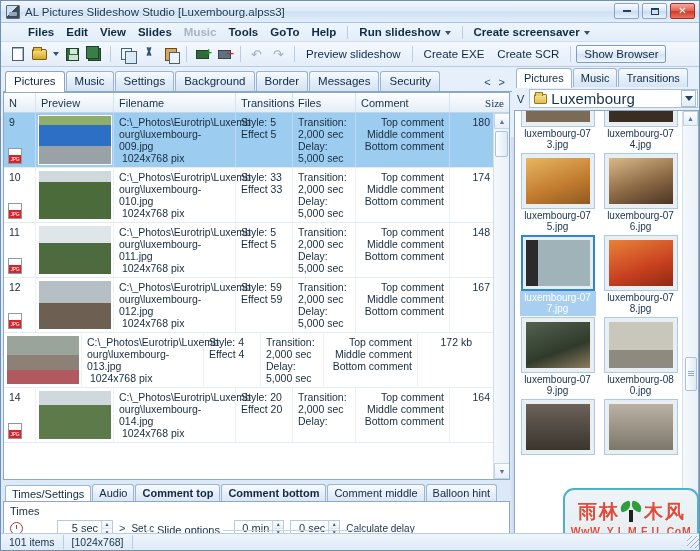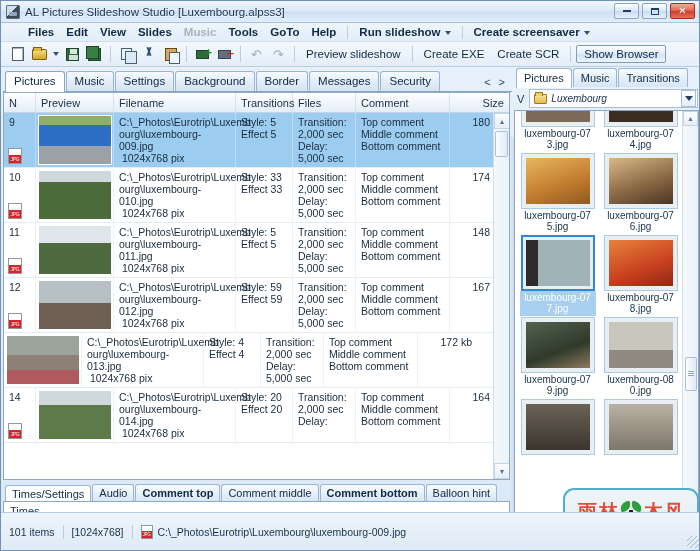--- a/index.html
+++ b/index.html
@@ -187,37 +187,37 @@
   .th {
     display: flex; align-items: center; padding: 0 5px;
     border-right: 1px solid #d6e2ee; color: #17314c; white-space: nowrap;
   }
   .th.n { width: 32px; }
   .th.preview { width: 78px; }
   .th.filename { width: 122px; }
   .th.transitions { width: 57px; }
   .th.time { width: 63px; }
   .th.comment { width: 94px; }
-  .th.size { width: 59px; justify-content: flex-end; border-right: none; }
+  .th.size { width: 59px; justify-content: flex-end; border-right: none; font-family: Liberation Serif, serif; }
 
   .tbody { flex: 1 1 auto; position: relative; overflow: hidden; }
   .row {
     display: flex; border-bottom: 1px solid #e3ebf3;
     font-size: 10.5px; color: #182b3d;
     position: relative;
   }
   .row.sel { background: #9ccdf0; }
   .row.sel .cell { border-right-color: #bcdcf3; }
   .cell { padding: 3px 5px; border-right: 1px solid #edf2f7; line-height: 12px; }
   .cell.n { width: 32px; position: relative; }
   .cell.preview { width: 78px; padding: 2px 2px; position: relative; }
   .cell.filename { width: 122px; }
   .cell.transitions { width: 57px; }
   .cell.time { width: 63px; }
-  .cell.comment { width: 94px; }
+  .cell.comment { width: 94px; text-align: right; }
   .cell.size { width: 59px; text-align: right; border-right: none; }
 
   .thumb {
     width: 74px; height: 50px; background: #6d8b67;
     border: 1px solid #fff; display: block;
     background-size: cover;
   }
   .jpgbadge {
     position: absolute; left: 4px; bottom: 3px;
     width: 14px; height: 16px; background: #fff; border: 1px solid #8d9aa6;
@@ -332,21 +332,21 @@
     border: 1px solid #a9bfd4; background: #fff; padding: 0 1px 0 4px; gap: 4px;
   }
   .folderic {
     width: 13px; height: 10px; background: linear-gradient(#f7e39c,#e3bd46);
     border: 1px solid #9b7a1c; border-radius: 1px; position: relative; flex: 0 0 auto;
   }
   .folderic::before {
     content:""; position:absolute; left:0; top:-3px; width:6px; height:3px;
     background:#eccd63; border:1px solid #9b7a1c; border-bottom:0;
   }
-  .addrtext { flex: 1; font-size: 10px; color: #17314c; font-style: italic; }
+  .addrtext { flex: 1; font-size: 15px; color: #17314c; }
   .addrbtn {
     width: 15px; height: 17px; border: 1px solid #a9bfd4;
     background: linear-gradient(#fdfeff,#e2ecf8);
     display: flex; align-items: center; justify-content: center;
   }
   .thumbgrid-wrap {
     flex: 1; border: 1px solid #8fa9c4; background: #fff; position: relative;
     overflow: hidden; display: flex;
   }
   .thumbgrid {
@@ -412,21 +412,21 @@
   .wm-stem {
     position:absolute; left:9px; top:8px; width:4px; height:12px; background:#1f1f1f;
   }
   .wm-url {
     font-size: 10.5px; color: #e24a3a; letter-spacing: 0.6px; margin-top: 3px;
     font-weight: bold; text-shadow: 1px 1px 0 #fff;
   }
 
   
   .statusbar {
-    position: absolute; left: 0; bottom: 0; width: 700px; height: 38px;
+    position: absolute; left: 0; bottom: 0; width: 700px; height: 17px;
     background: linear-gradient(#eef5fc,#dfeaf6);
     border-top: 1px solid #b9cde2;
     display: flex; align-items: center; font-size: 10.5px; color: #17314c;
   }
   .sb-cell { padding: 0 8px; display: flex; align-items: center; gap: 5px; height: 100%; }
   .sb-sep { width: 1px; height: 14px; background: #b9cde2; }
   .sb-badge {
     width: 12px; height: 14px; background: #fff; border: 1px solid #8d9aa6;
     display: flex; align-items: flex-end; justify-content: center;
   }
@@ -644,22 +644,22 @@
             <div class="arrow bot">▼</div>
           </div>
         </div>
       </div>
 
       <div class="bottompanel">
         <div class="btabs">
           <div class="btab active">Times/Settings</div>
           <div class="btab">Audio</div>
           <div class="btab bold">Comment top</div>
+          <div class="btab bold">Comment bottom</div>
           <div class="btab">Comment middle</div>
-          <div class="btab bold">Comment bottom</div>
           <div class="btab">Balloon hint</div>
         </div>
         <div class="bbody">
           <div class="fieldlabel">Times</div>
 
           <div class="rowline" style="margin-top:3px;">
             <div class="clockicon"></div>
             <div class="spinbox" style="width:56px;margin-left:28px;">
               <div class="val" style="flex:1">5 sec</div>
               <div class="spinner">
@@ -806,22 +806,16 @@
       <span class="wm-ch">风</span>
     </div>
     <div class="wm-url">WwW. Y L M F U .CoM</div>
   </div>
 
   <div class="statusbar">
     <div class="sb-cell">101 items</div>
     <div class="sb-sep"></div>
     <div class="sb-cell">[1024x768]</div>
     <div class="sb-sep"></div>
-    <div class="sb-cell">
-      <span class="sb-badge">
-          <span>JPG</span>
-        </span>
-      <span>C:\_Photos\Eurotrip\Luxembourg\luxembourg-009.jpg</span>
-    </div>
     <div class="resizegrip"></div>
   </div>
 
 </div>
 
 </body></html>

